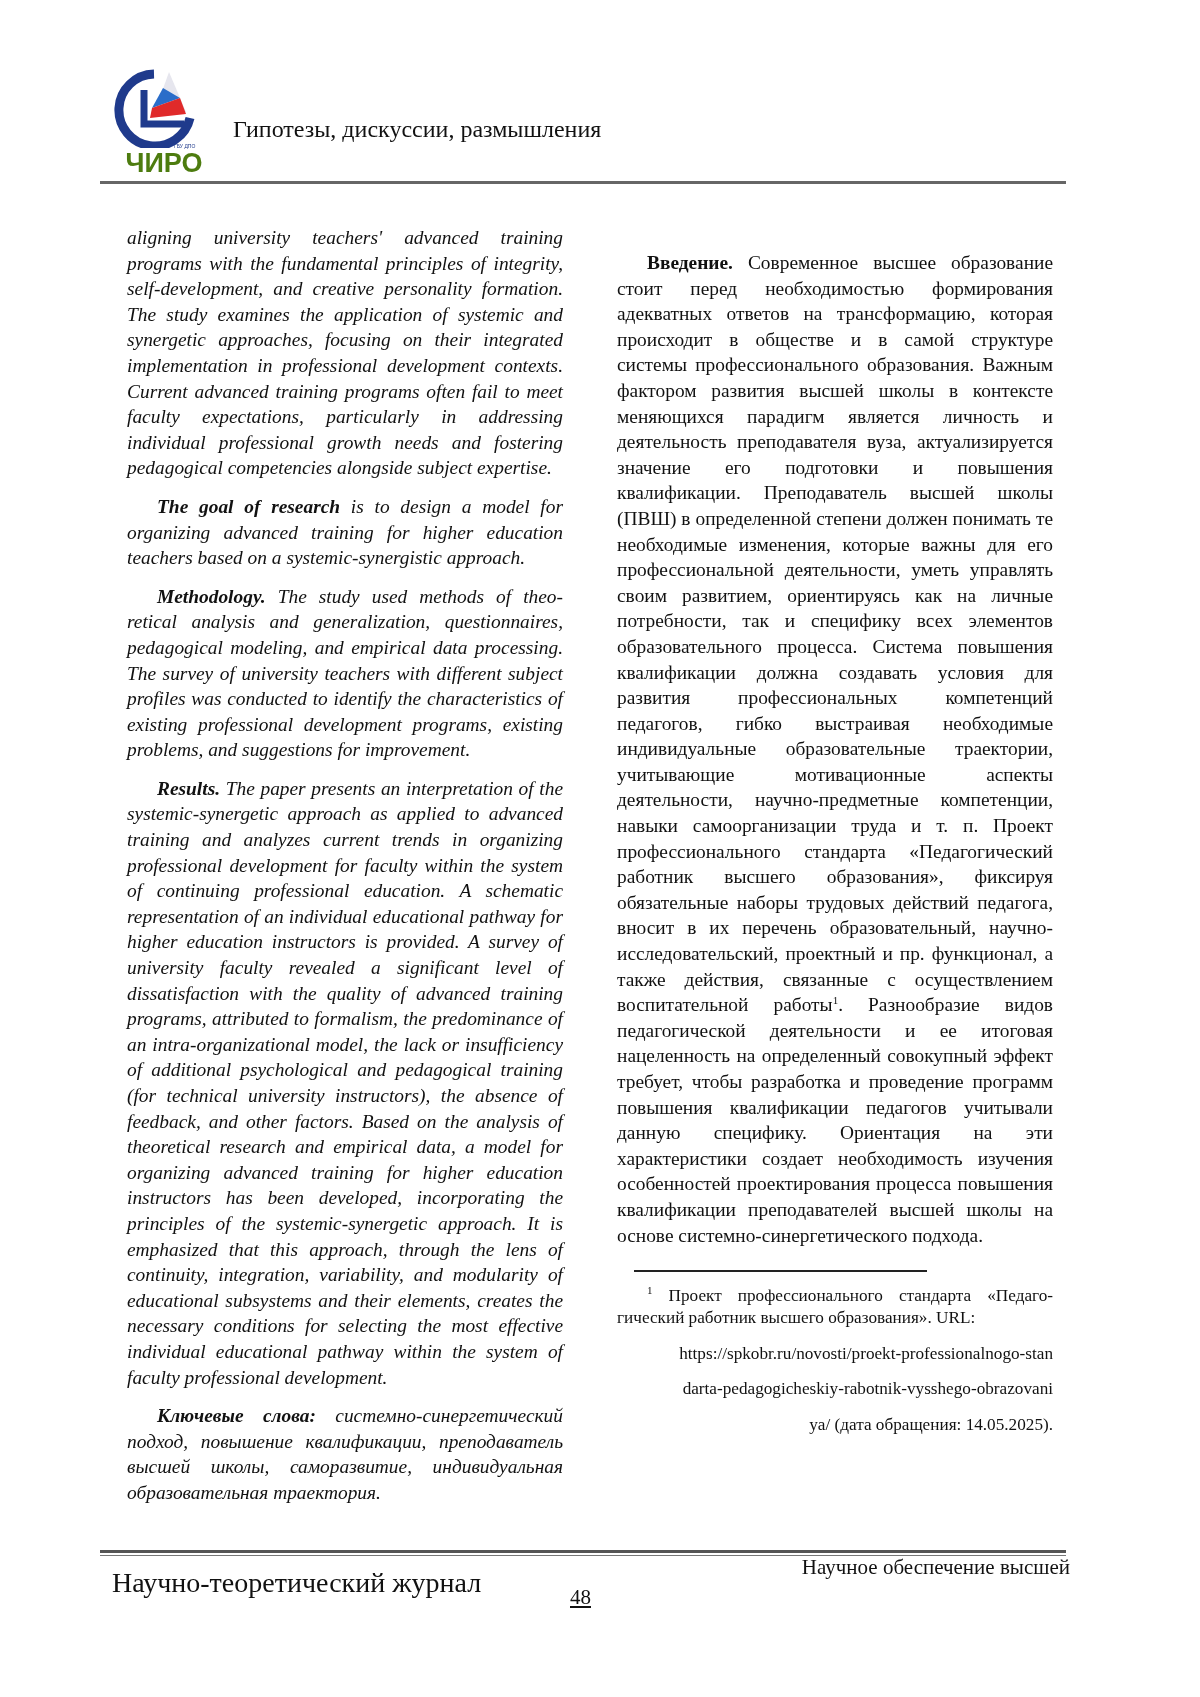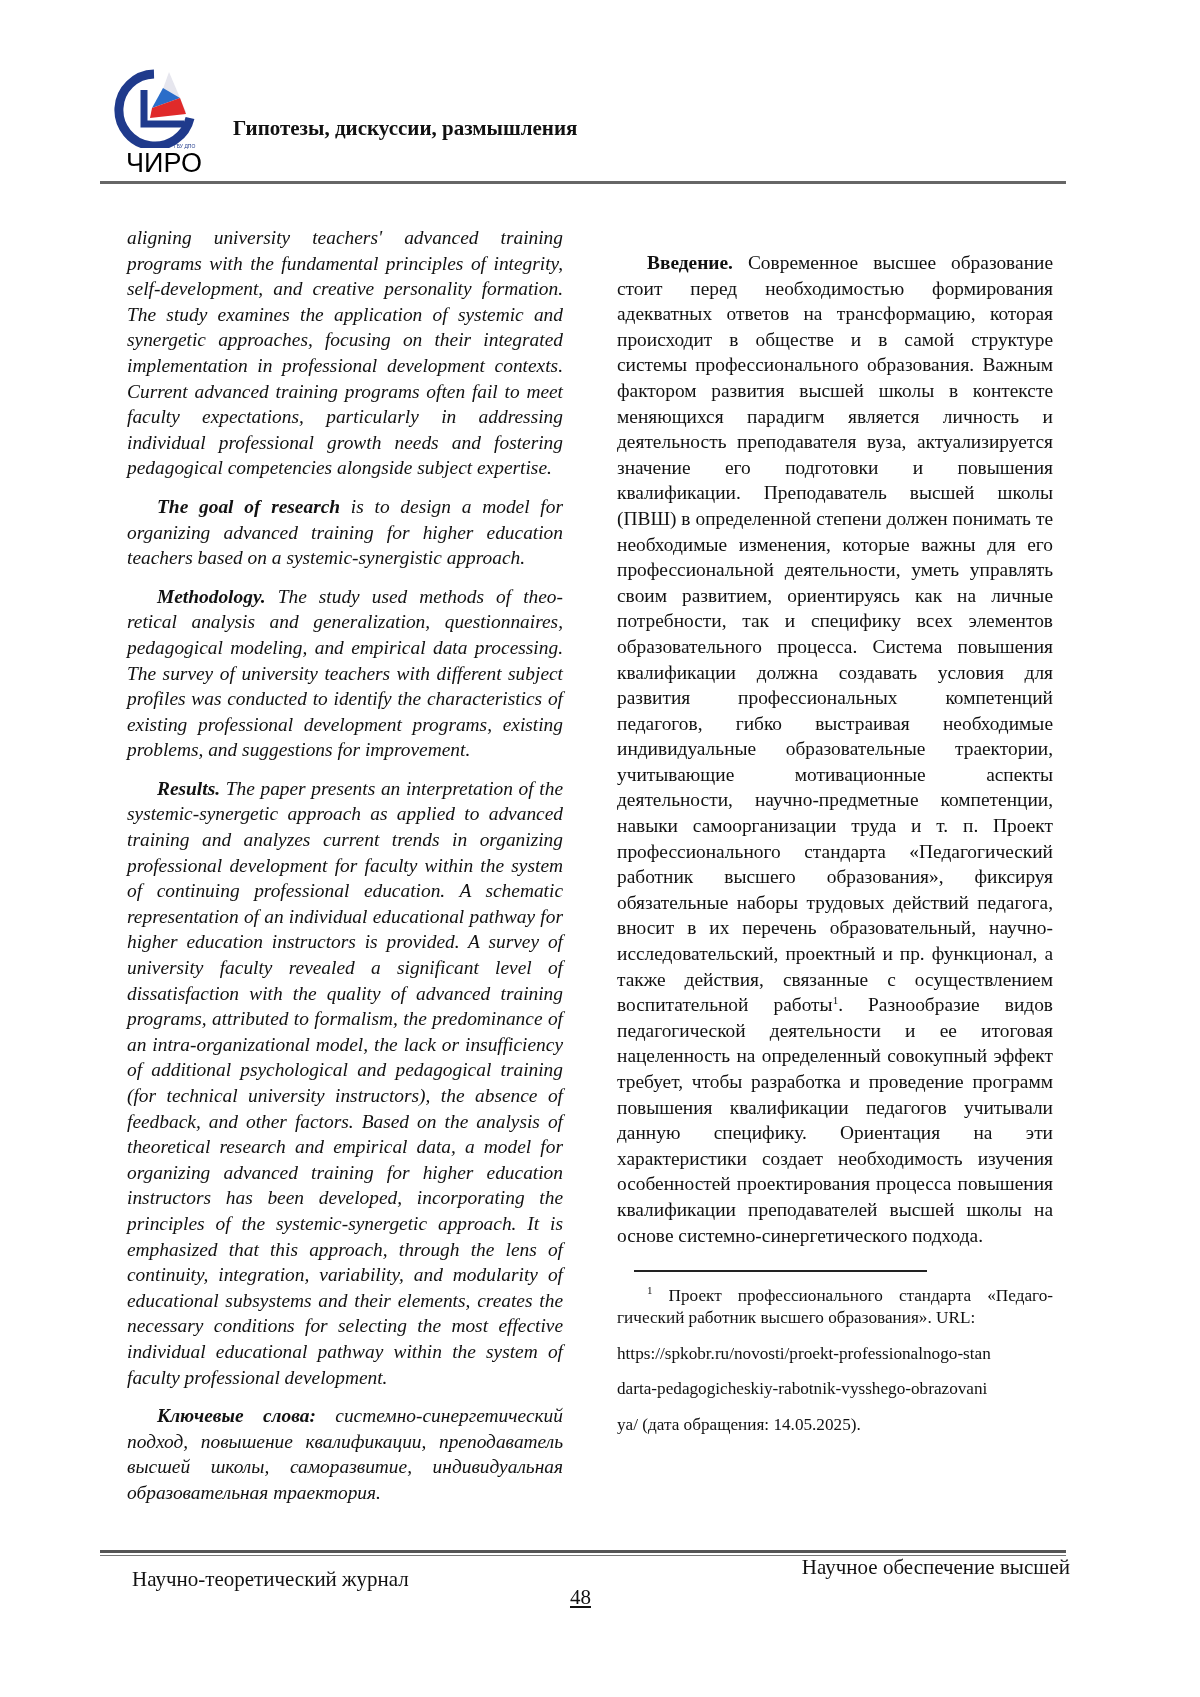--- a/index.html
+++ b/index.html
@@ -3,44 +3,44 @@
 <meta charset="utf-8">
 <style>
   html, body { margin: 0; padding: 0; background: #ffffff; }
   body { width: 1200px; height: 1697px; position: relative; overflow: hidden;
          font-family: "Liberation Serif", "DejaVu Serif", serif; color: #111; }
 
   .header { position: absolute; left: 100px; top: 62px; width: 966px; height: 120px; }
   .logo { position: absolute; left: 14px; top: 6px; width: 90px; height: 110px; }
   .logo svg { display: block; }
   .logo-text { position: absolute; left: 0px; top: 80px; width: 100px; text-align: center;
-               font-family: "Liberation Sans", "DejaVu Sans", sans-serif; font-weight: normal;
-               font-size: 27px; color: #000000; letter-spacing: 0px; }
+               font-family: "Liberation Sans", "DejaVu Sans", sans-serif; font-weight: bold;
+               font-size: 27px; color: #4d7c0f; letter-spacing: 0px; }
   .logo-small { position: absolute; left: 60px; top: 75px; font-family: "Liberation Sans", sans-serif;
                 font-size: 5px; color: #1f3a8c; }
-  .section-title { position: absolute; left: 133px; top: 54px; font-weight: bold; font-size: 21px; color: #111; }
+  .section-title { position: absolute; left: 133px; top: 54px; font-weight: normal; font-size: 24px; color: #111; }
   .header-rule { position: absolute; left: 100px; top: 181px; width: 966px; height: 3px; background: #666; }
 
   .col { position: absolute; top: 212px; width: 474px; font-size: 19.4px; line-height: 25.6px; text-align: justify;
          hyphens: manual; }
   .col-left { left: 114px; width: 462px; }
   .col-right { left: 604px; width: 462px; }
   .it { font-style: italic; }
   p { margin: 13px; }
   .indent { text-indent: 30px; }
   .gap { height: 25px; }
   sup { font-size: 11px; line-height: 0; vertical-align: super; }
 
   .fn-rule { width: 293px; height: 1.5px; background: #222; margin: 22px 0 10px 30px; }
   .footnote { font-size: 17.2px; line-height: 22.6px; text-align: justify; }
-  .footnote .url { text-align: left; white-space: nowrap; }
+  .footnote .url { text-align: right; white-space: nowrap; }
 
   .footer-rule-thick { position: absolute; left: 100px; top: 1550px; width: 966px; height: 3px; background: #555; }
   .footer-rule-thin { position: absolute; left: 100px; top: 1555px; width: 966px; height: 1px; background: #777; }
-  .footer-left { position: absolute; left: 112px; top: 1567px; font-size: 21px; margin-left: 20px; }
+  .footer-left { position: absolute; left: 112px; top: 1567px; font-size: 28px; }
   .footer-page { position: absolute; left: 570px; top: 1585px; font-size: 21px; text-decoration: underline; }
   .footer-right { position: absolute; right: 130px; top: 1553px; font-size: 21px; text-align: right; line-height: 28px; }
 </style>
 </head>
 <body>
 
 <div class="header">
   <div class="logo">
     <svg width="90" height="80" viewBox="0 0 90 80">
 

